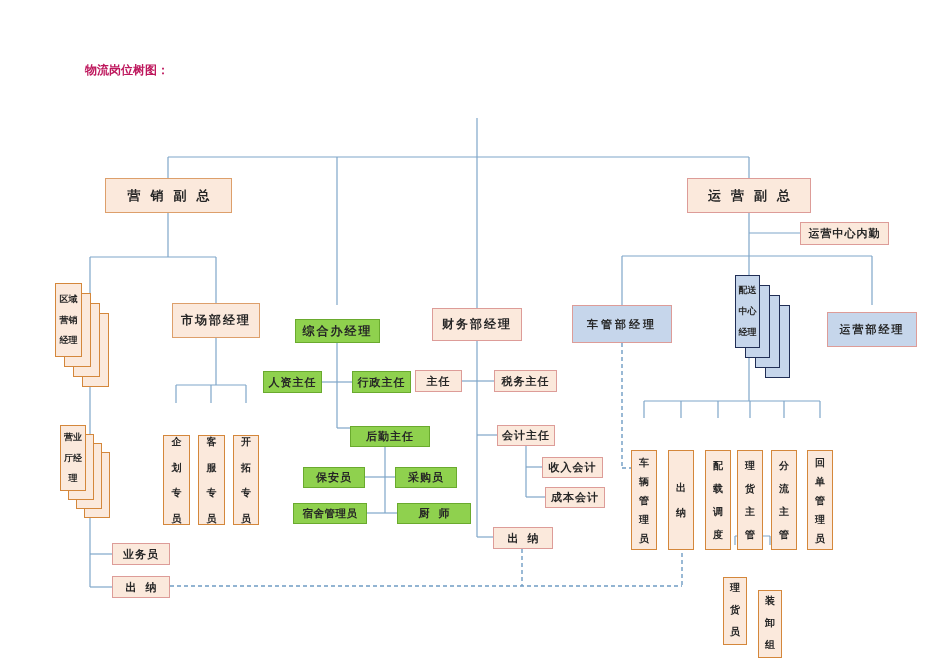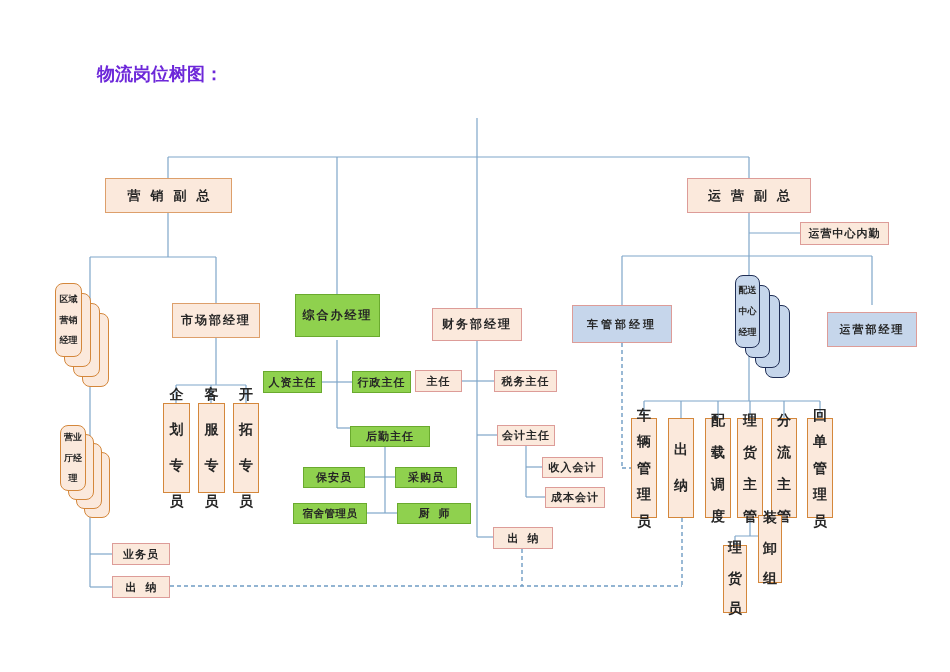--- a/index.html
+++ b/index.html
@@ -1,39 +1,39 @@
 <!DOCTYPE html>
 <html><head>
 <meta charset="utf-8">
 <style>
   html,body{margin:0;padding:0;background:#ffffff;}
   .page{position:relative;width:950px;height:672px;background:#fff;overflow:hidden;
         font-family:"DejaVu Sans","Liberation Sans",sans-serif;}
-  .title{position:absolute;left:97px;top:62px;font-size:18px;font-weight:bold;color:#6d28d9;}
+  .title{position:absolute;left:85px;top:62px;font-size:12px;font-weight:bold;color:#be185d;}
   svg.wires{position:absolute;left:0;top:0;z-index:1;}
   .node{position:absolute;box-sizing:border-box;z-index:3;display:flex;align-items:center;
         justify-content:center;text-align:center;font-weight:bold;color:#262626;
         background:#fbe9dc;border:1.5px solid #dd9c98;font-size:12px;letter-spacing:2px;}
   .ob{border-color:#dd9f6b;}          
   .ob2{border-color:#d4873b;}         
   .green{background:#8fd14e;border-color:#6aaa2e;}
   .blue{background:#c6d6eb;}
   .navy{border-color:#202e55;}
   .sm{font-size:11px;letter-spacing:1px;}
   .xs{font-size:10.5px;letter-spacing:0.5px;}
   .wide{letter-spacing:9px;padding-left:9px;}
   .gm{font-size:13px;letter-spacing:10px;padding-left:10px;}
   
-  .v{font-size:14px;letter-spacing:0;padding:0 5px;word-break:break-all;line-break:anywhere;}
+  .v{font-size:10px;letter-spacing:0;padding:0 5px;word-break:break-all;line-break:anywhere;margin-top:32px;}
   .v3{line-height:2.2;font-family:Liberation Mono, monospace;}
   .v4{line-height:2.3;}
   .v45{line-height:2.55;}
   .v5{line-height:1.9;}
   
-  .vs{font-size:9px;letter-spacing:0;padding:0 2px;word-break:break-all;line-break:anywhere;line-height:2.3;border-radius:8px;}
+  .vs{font-size:9px;letter-spacing:0;padding:0 2px;word-break:break-all;line-break:anywhere;line-height:2.3;}
 </style>
 </head>
 <body>
 
 <div class="page">
 
   <div class="title">物流岗位树图：</div>
 
   <svg class="wires" width="950" height="672">
     <g stroke="#7fa6c9" stroke-width="1.2" fill="none">
@@ -110,21 +110,21 @@
   <div class="node ob2 vs" style="left:84px;top:452px;width:26px;height:66px;z-index:4"></div>
   <div class="node ob2 vs" style="left:76px;top:443px;width:26px;height:66px;z-index:5"></div>
   <div class="node ob2 vs" style="left:68px;top:434px;width:26px;height:66px;z-index:6"></div>
   <div class="node ob2 vs" style="left:60px;top:425px;width:26px;height:66px;z-index:7">营业厅经理</div>
 
   <div class="node ob" style="left:172px;top:303px;width:88px;height:35px">市场部经理</div>
   <div class="node ob2 v v45" style="left:163px;top:403px;width:27px;height:90px">企划专员</div>
   <div class="node ob2 v v45" style="left:198px;top:403px;width:27px;height:90px">客服专员</div>
   <div class="node ob2 v v45" style="left:233px;top:403px;width:26px;height:90px">开拓专员</div>
 
-  <div class="node green" style="left:295px;top:294px;width:85px;height:43px">综合办经理</div>
+  <div class="node green" style="left:295px;top:319px;width:85px;height:24px">综合办经理</div>
   <div class="node green sm" style="left:263px;top:371px;width:59px;height:22px">人资主任</div>
   <div class="node green sm" style="left:352px;top:371px;width:59px;height:22px">行政主任</div>
   <div class="node green sm" style="left:350px;top:426px;width:80px;height:21px">后勤主任</div>
   <div class="node green sm" style="left:303px;top:467px;width:62px;height:21px">保安员</div>
   <div class="node green sm" style="left:395px;top:467px;width:62px;height:21px">采购员</div>
   <div class="node green xs" style="left:293px;top:503px;width:74px;height:21px">宿舍管理员</div>
   <div class="node green sm wide" style="left:397px;top:503px;width:74px;height:21px">厨师</div>
 
   <div class="node" style="left:432px;top:308px;width:90px;height:33px">财务部经理</div>
   <div class="node sm" style="left:415px;top:370px;width:47px;height:22px">主任</div>
@@ -141,18 +141,18 @@
   <div class="node blue navy vs" style="left:735px;top:275px;width:25px;height:73px;z-index:7">配送中心经理</div>
   <div class="node blue sm" style="left:827px;top:312px;width:90px;height:35px;letter-spacing:2px">运营部经理</div>
 
   <div class="node ob2 v v5" style="left:631px;top:418px;width:26px;height:100px">车辆管理员</div>
   <div class="node ob2 v v45" style="left:668px;top:418px;width:26px;height:100px">出纳</div>
   <div class="node ob2 v v4" style="left:705px;top:418px;width:26px;height:100px">配载调度</div>
   <div class="node ob2 v v4" style="left:737px;top:418px;width:26px;height:100px">理货主管</div>
   <div class="node ob2 v v4" style="left:771px;top:418px;width:26px;height:100px">分流主管</div>
   <div class="node ob2 v v5" style="left:807px;top:418px;width:26px;height:100px">回单管理员</div>
   <div class="node ob2 v v3" style="left:723px;top:545px;width:24px;height:68px">理货员</div>
-  <div class="node ob2 v v3" style="left:758px;top:515px;width:24px;height:68px">装卸组</div>
+  <div class="node ob2 v v3" style="left:758px;top:558px;width:24px;height:68px">装卸组</div>
 
   <div class="node sm" style="left:112px;top:543px;width:58px;height:22px">业务员</div>
   <div class="node sm wide" style="left:112px;top:576px;width:58px;height:22px">出纳</div>
 
 </div>
 
 </body></html>

